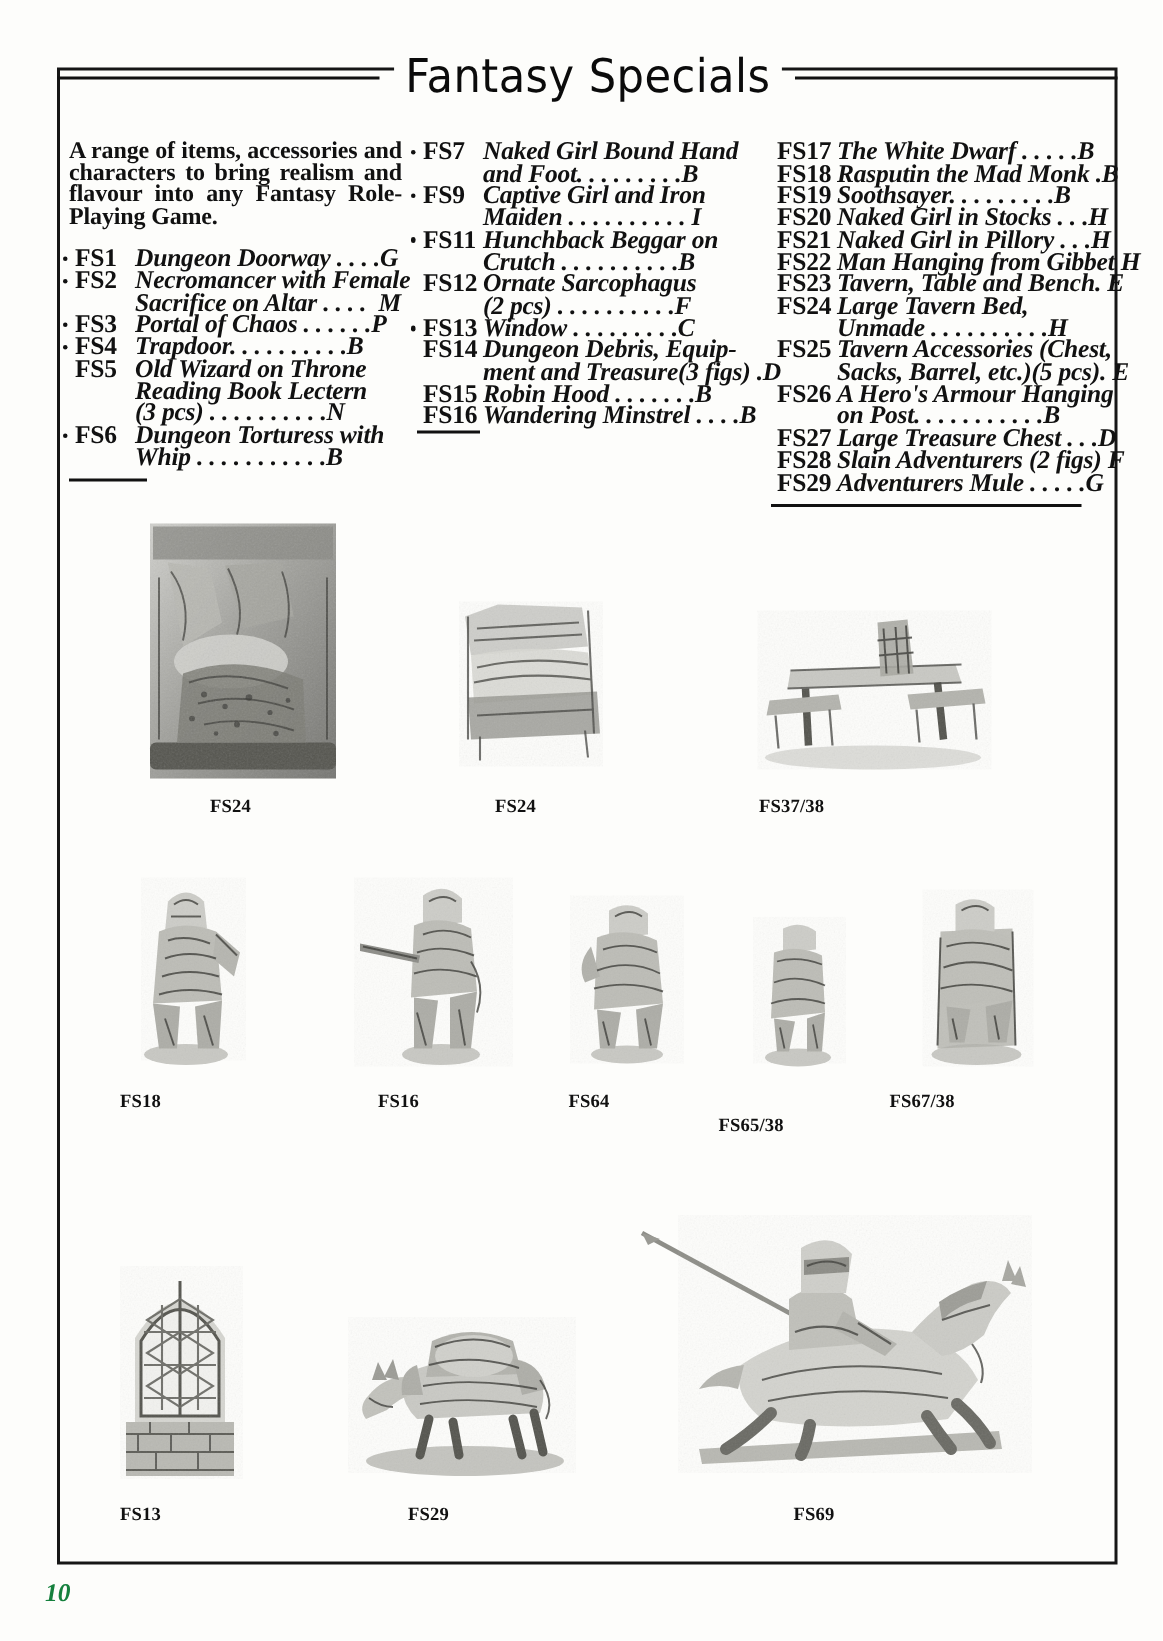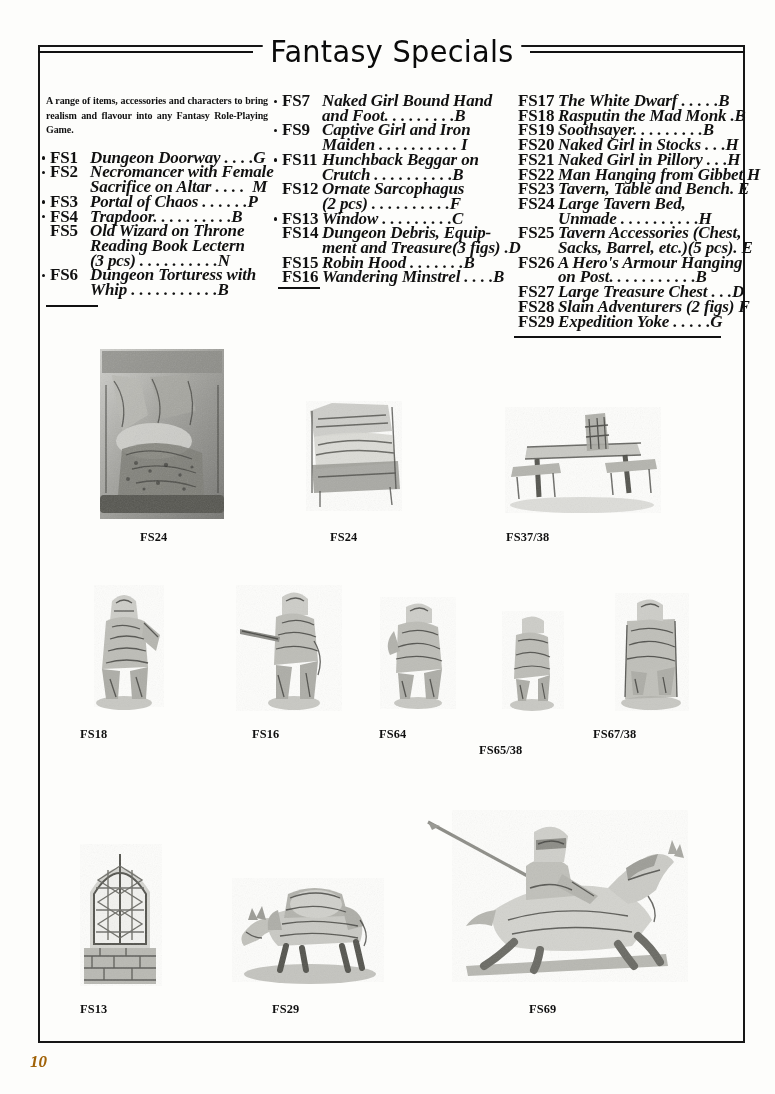--- a/index.html
+++ b/index.html
@@ -66,21 +66,21 @@
     width: 700px;
     display: flex;
     gap: 0px;
   }
   .col { position: relative; }
   .col-1 { width: 232px; }
   .col-2 { width: 236px; }
   .col-3 { width: 232px; }
 
   .intro {
-    font-size: 10px;
+    font-size: 16px;
     line-height: 14.6px;
     font-weight: 700;
     text-align: justify;
     margin: 0 0 13px 4px;
     padding-right: 6px;
     letter-spacing: -0.1px;
   }
 
   .entry {
     position: relative;
@@ -141,21 +141,21 @@
   
   .photo-svg { display: block; }
 
   
   #page-number {
     position: absolute;
     left: 30px; top: 1052px;
     font-size: 17px;
     font-style: italic;
     font-weight: 700;
-    color: #a16207;
+    color: #15803d;
   }
 </style>
 </head>
 <body>
 
 <div id="page">
 
   <div id="frame"></div>
 
   <div id="title-band">
@@ -200,21 +200,21 @@
           <div class="entry"><span class="code">FS19</span><span class="desc"><span class="ln">Soothsayer. . . . . . . . .B</span></span></div>
           <div class="entry"><span class="code">FS20</span><span class="desc"><span class="ln">Naked Girl in Stocks . . .H</span></span></div>
           <div class="entry"><span class="code">FS21</span><span class="desc"><span class="ln">Naked Girl in Pillory . . .H</span></span></div>
           <div class="entry"><span class="code">FS22</span><span class="desc"><span class="ln">Man Hanging from Gibbet H</span></span></div>
           <div class="entry"><span class="code">FS23</span><span class="desc"><span class="ln">Tavern, Table and Bench. E</span></span></div>
           <div class="entry"><span class="code">FS24</span><span class="desc"><span class="ln">Large Tavern Bed,</span><span class="ln">Unmade . . . . . . . . . .H</span></span></div>
           <div class="entry"><span class="code">FS25</span><span class="desc"><span class="ln">Tavern Accessories (Chest,</span><span class="ln">Sacks, Barrel, etc.)(5 pcs). E</span></span></div>
           <div class="entry"><span class="code">FS26</span><span class="desc"><span class="ln">A Hero's Armour Hanging</span><span class="ln">on Post. . . . . . . . . . .B</span></span></div>
           <div class="entry"><span class="code">FS27</span><span class="desc"><span class="ln">Large Treasure Chest . . .D</span></span></div>
           <div class="entry"><span class="code">FS28</span><span class="desc"><span class="ln">Slain Adventurers (2 figs) F</span></span></div>
-          <div class="entry"><span class="code">FS29</span><span class="desc"><span class="ln">Expedition Yoke . . . . .G</span></span></div>
+          <div class="entry"><span class="code">FS29</span><span class="desc"><span class="ln">Adventurers Mule . . . . .G</span></span></div>
         </div>
       <div class="col-rule"></div>
     </div>
   </div>
 
   <div class="photo-row" style="top:345px; height:200px;">
 
     <div class="shot" style="left:50px; top:0px; width:140px; height:180px;">
       <svg class="photo-svg" width="140" height="180" viewBox="0 0 140 180" aria-hidden="true">
         <defs>

